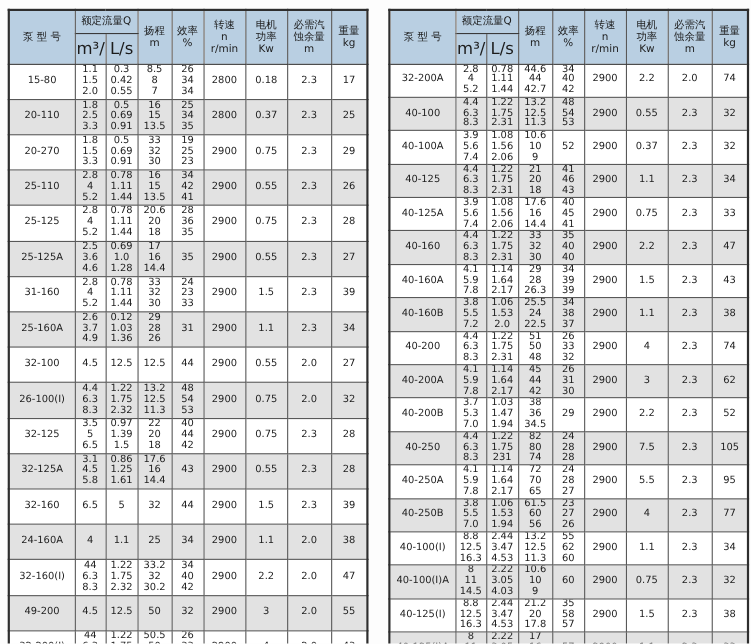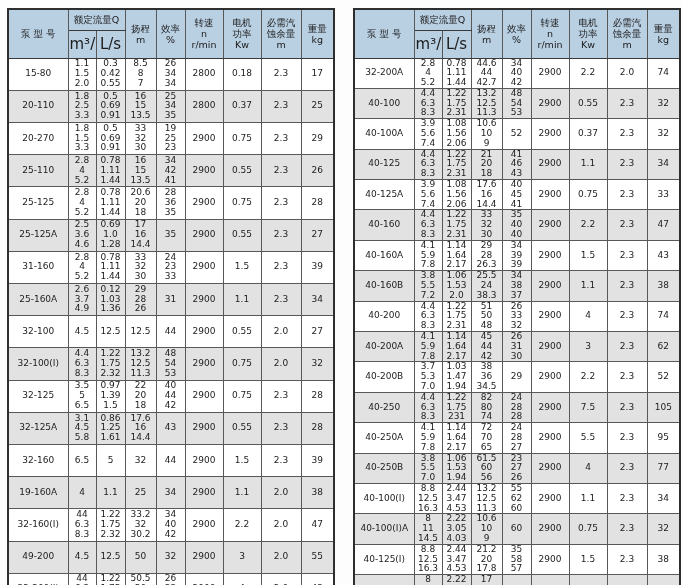--- a/index.html
+++ b/index.html
@@ -254,21 +254,21 @@
           <td>4.5</td>
           <td>12.5</td>
           <td>12.5</td>
           <td>44</td>
           <td>2900</td>
           <td>0.55</td>
           <td>2.0</td>
           <td>27</td>
         </tr>
         <tr>
-          <td>32-100(I)</td>
+          <td>26-100(I)</td>
           <td>4.4
 6.3
 8.3</td>
           <td>1.22
 1.75
 2.32</td>
           <td>13.2
 12.5
 11.3</td>
           <td>48
@@ -320,21 +320,21 @@
           <td>6.5</td>
           <td>5</td>
           <td>32</td>
           <td>44</td>
           <td>2900</td>
           <td>1.5</td>
           <td>2.3</td>
           <td>39</td>
         </tr>
         <tr>
-          <td>19-160A</td>
+          <td>24-160A</td>
           <td>4</td>
           <td>1.1</td>
           <td>25</td>
           <td>34</td>
           <td>2900</td>
           <td>1.1</td>
           <td>2.0</td>
           <td>38</td>
         </tr>
         <tr>
@@ -561,21 +561,21 @@
         <tr>
           <td>40-160B</td>
           <td>3.8
 5.5
 7.2</td>
           <td>1.06
 1.53
 2.0</td>
           <td>25.5
 24
-38.3</td>
+22.5</td>
           <td>34
 38
 37</td>
           <td>2900</td>
           <td>1.1</td>
           <td>2.3</td>
           <td>38</td>
         </tr>
         <tr>
           <td>40-200</td>

